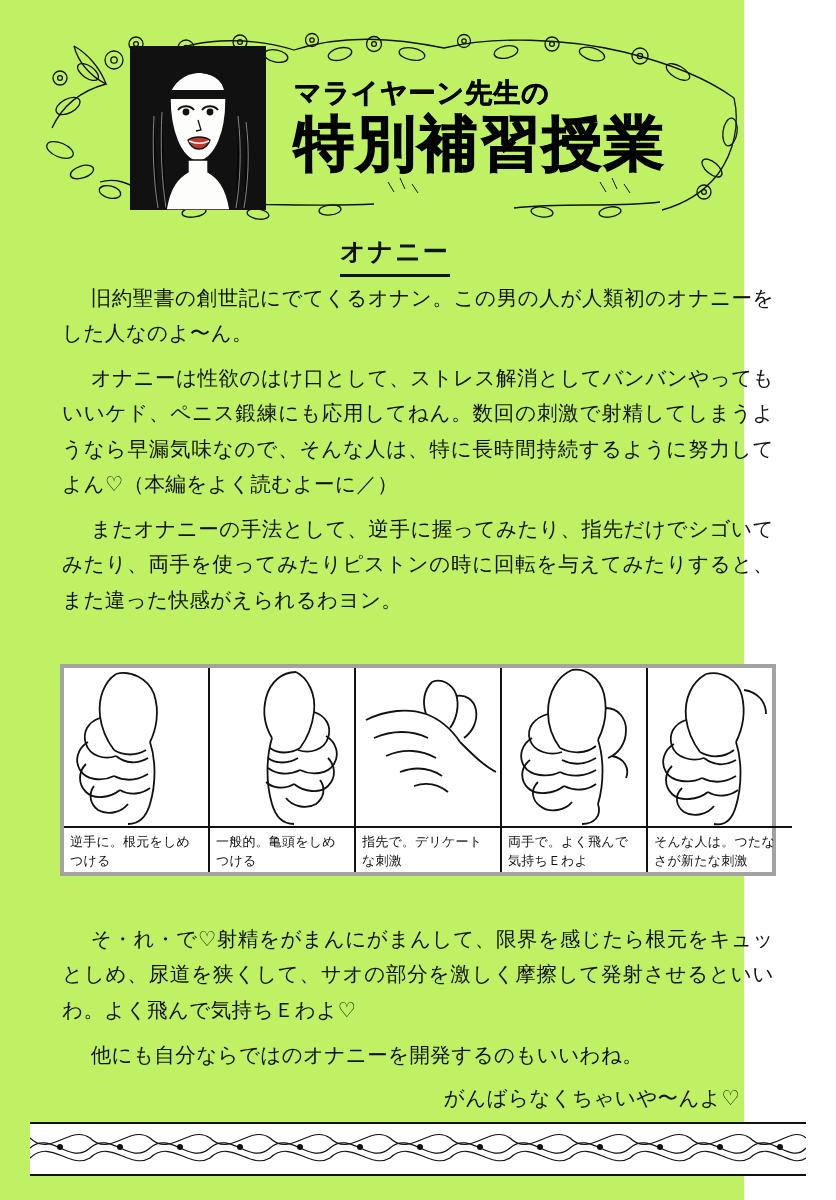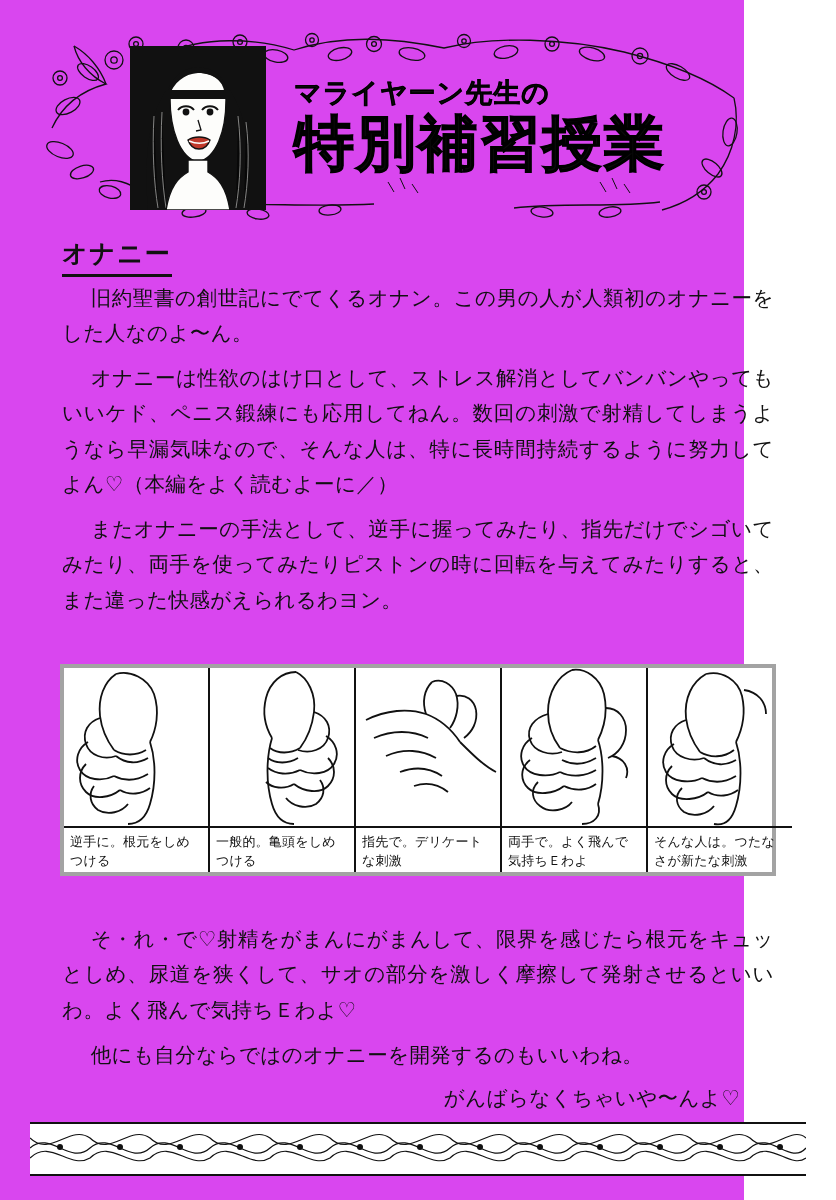--- a/index.html
+++ b/index.html
@@ -12,21 +12,21 @@
     height: 1200px;
     font-family: "DejaVu Sans", sans-serif;
     color: #111111;
     position: relative;
     overflow: hidden;
   }
   .page {
     position: relative;
     width: 744px;
     height: 1200px;
-    background: #d946ef;
+    background: #bef264;
   }
 
   
   .banner {
     position: absolute;
     left: 44px;
     top: 32px;
     width: 700px;
     height: 190px;
   }
@@ -77,23 +77,25 @@
     position: absolute;
     left: 62px;
     top: 238px;
     width: 712px;
   }
   .section-heading {
     display: inline-block;
     font-size: 25px;
     font-weight: bold;
     letter-spacing: 2px;
+    margin-left: 278px;
     padding-bottom: 3px;
     border-bottom: 3px solid #111;
     line-height: 1.3;
+    font-family: Liberation Mono, monospace;
   }
   .para {
     font-size: 20.5px;
     line-height: 1.72;
     letter-spacing: 0.4px;
     margin: 10px 0 0 0;
     text-indent: 1.4em;
     text-align: justify;
   }
   .para.first { margin-top: 4px; }

